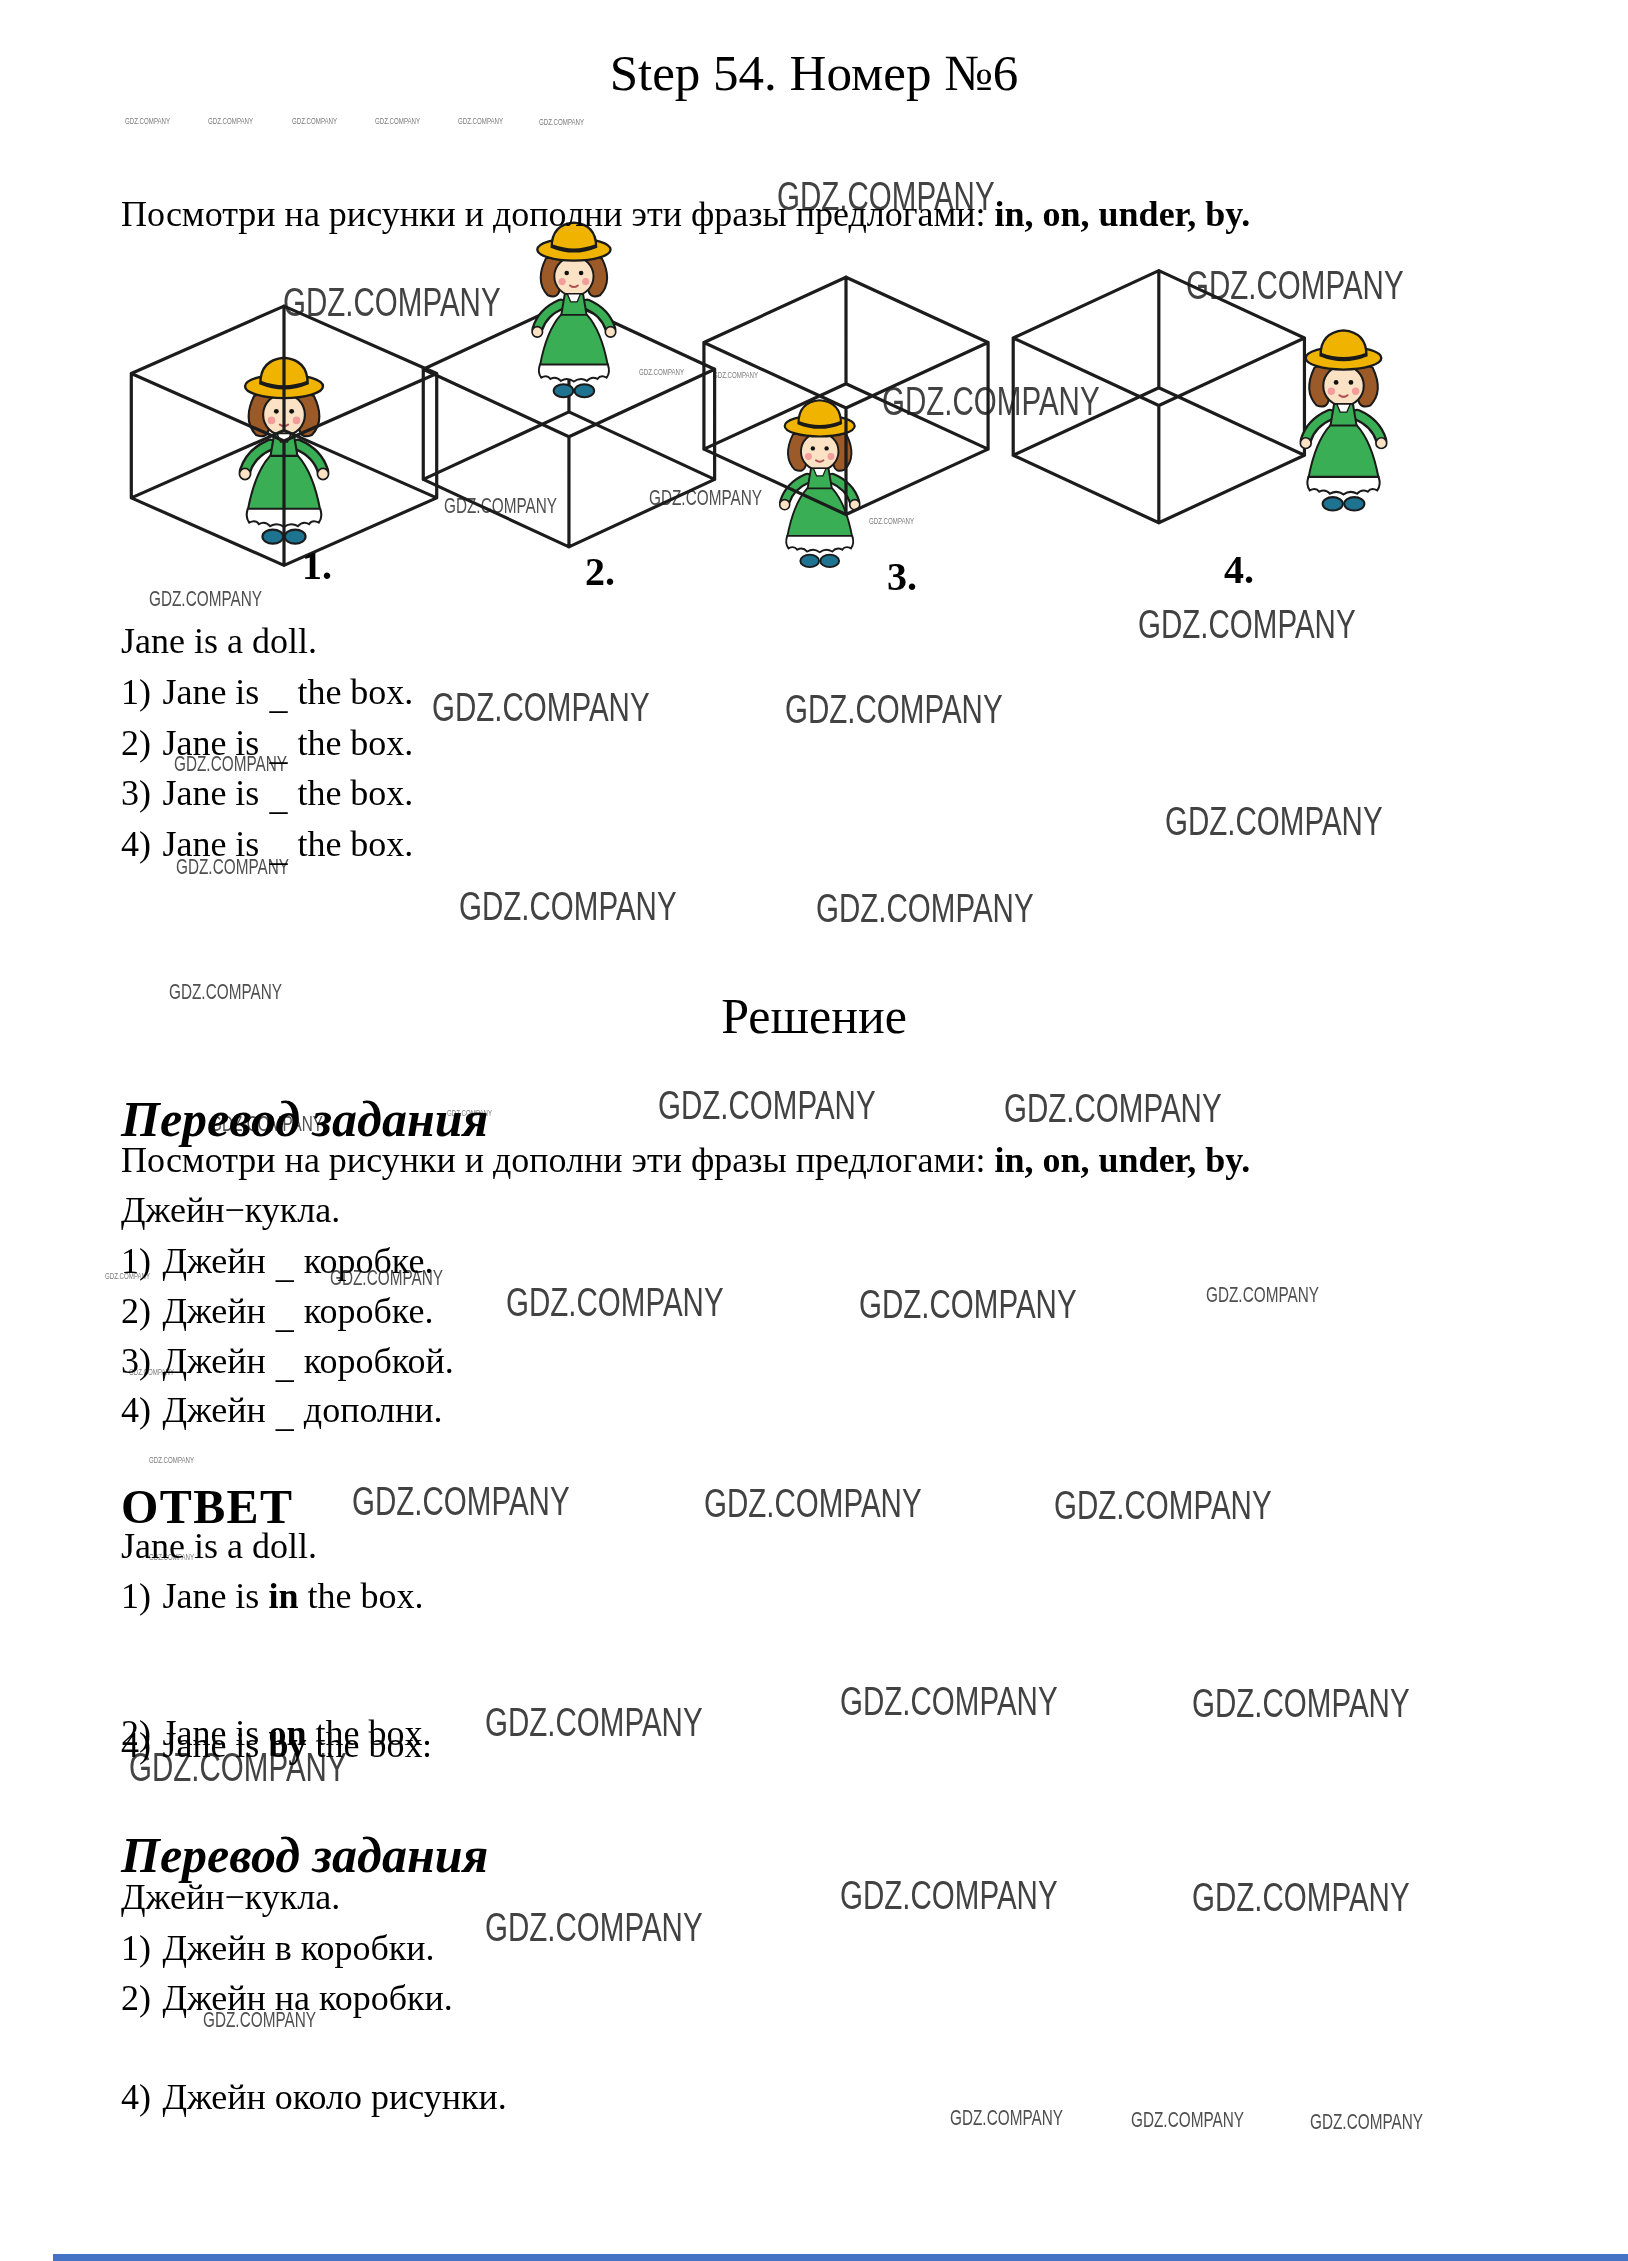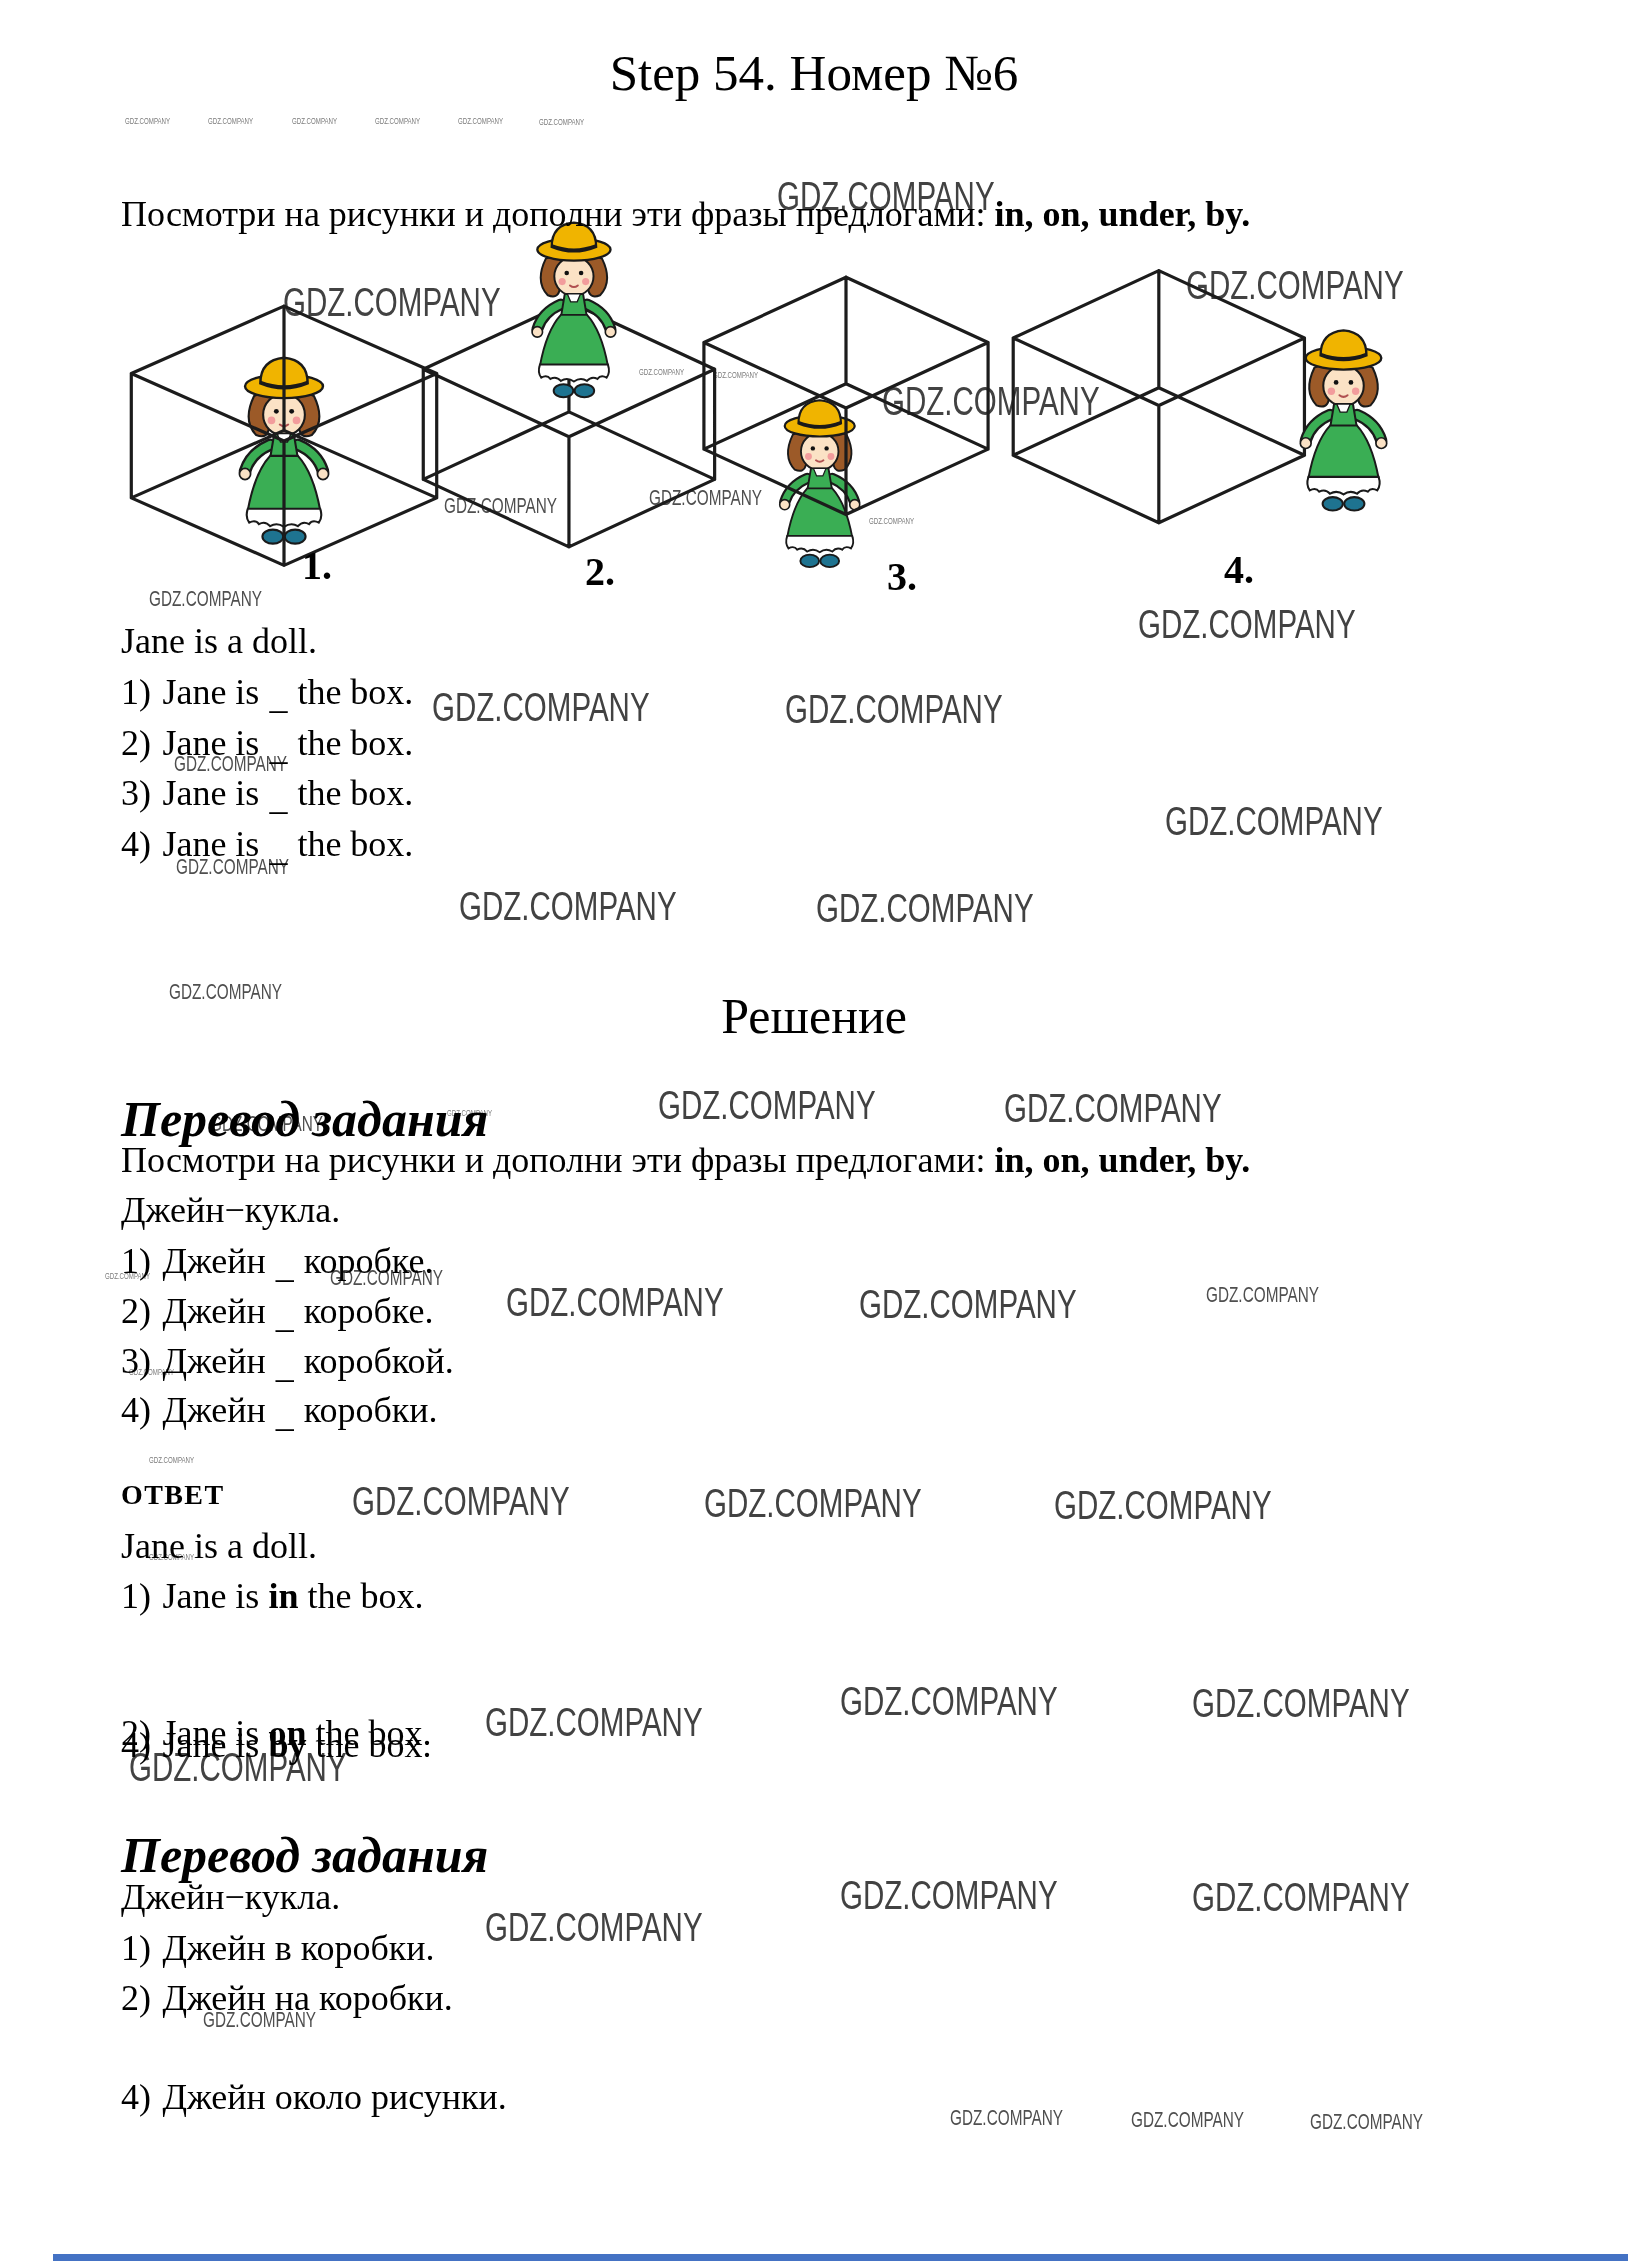--- a/index.html
+++ b/index.html
@@ -19,21 +19,21 @@
   
   .line{position:absolute;left:121px;font-size:36px;line-height:1.2;white-space:nowrap;z-index:3;}
   .b{font-weight:bold;}
   .num{margin-right:11.4px;}
   .blank{margin:0 10px;position:relative;top:4.3px;}
   .title{position:absolute;top:44px;left:0;width:100%;text-align:center;
          font-size:51px;font-weight:400;margin:0;z-index:3;}
   .heading-solution{position:absolute;top:987px;left:0;width:100%;text-align:center;
          font-size:50px;z-index:3;}
   .heading-sub{font-weight:bold;font-style:italic;font-size:50px;}
-  .heading-answer{font-weight:bold;font-size:28px;letter-spacing:1.4px;}
+  .heading-answer{font-weight:bold;font-size:48px;letter-spacing:1.4px;}
   
   .pic{position:absolute;z-index:2;}
   .cube{stroke:#1c1c1c;stroke-width:4.5;fill:none;stroke-linecap:round;stroke-linejoin:round;}
   .pic-num{position:absolute;font-size:40px;font-weight:bold;z-index:3;}
   .defs-svg{position:absolute;width:0;height:0;}
   
   .footer-bar{position:absolute;left:53px;right:0;top:2254px;height:7.1px;
               background:var(--bar,#4472c4);z-index:4;}
 </style>
 </head>
@@ -189,21 +189,21 @@
   <div class="line" style="top:1240px">
     <span class="num">1)</span><span>Джейн</span><span class="blank">_</span><span>коробке.</span>
   </div>
   <div class="line" style="top:1290px">
     <span class="num">2)</span><span>Джейн</span><span class="blank">_</span><span>коробке.</span>
   </div>
   <div class="line" style="top:1340px">
     <span class="num">3)</span><span>Джейн</span><span class="blank">_</span><span>коробкой.</span>
   </div>
   <div class="line" style="top:1389px">
-    <span class="num">4)</span><span>Джейн</span><span class="blank">_</span><span>коробки.</span>
+    <span class="num">4)</span><span>Джейн</span><span class="blank">_</span><span>дополни.</span>
   </div>
 
   <div class="line heading-answer" style="top:1478px">ОТВЕТ</div>
   <div class="line" style="top:1525px">Jane is a doll.</div>
 
   <div class="line" style="top:1575px">
     <span class="num">1)</span><span>Jane is </span><span class="b">in</span><span> the box.</span>
   </div>
   <div class="line" style="top:1712px">
     <span class="num">2)</span><span>Jane is </span><span class="b">on</span><span> the box.</span>

